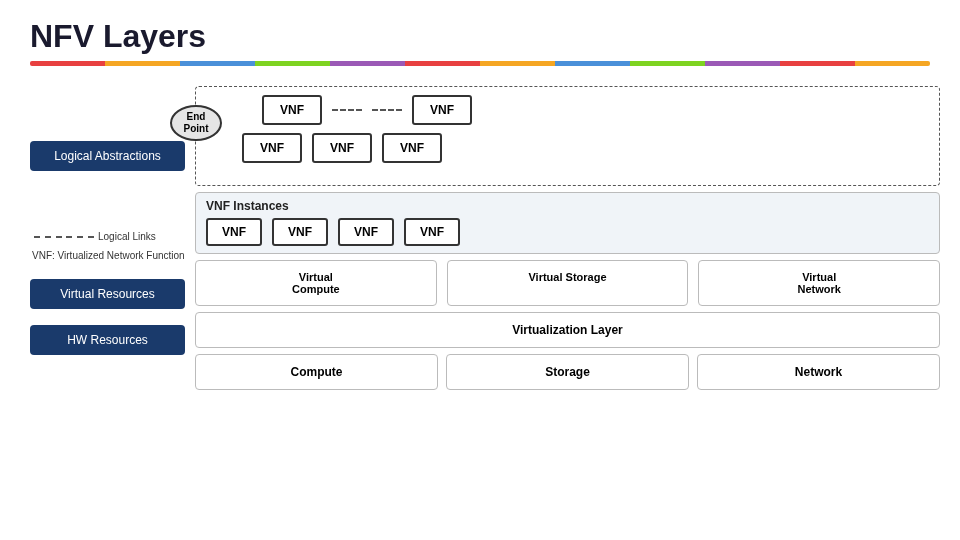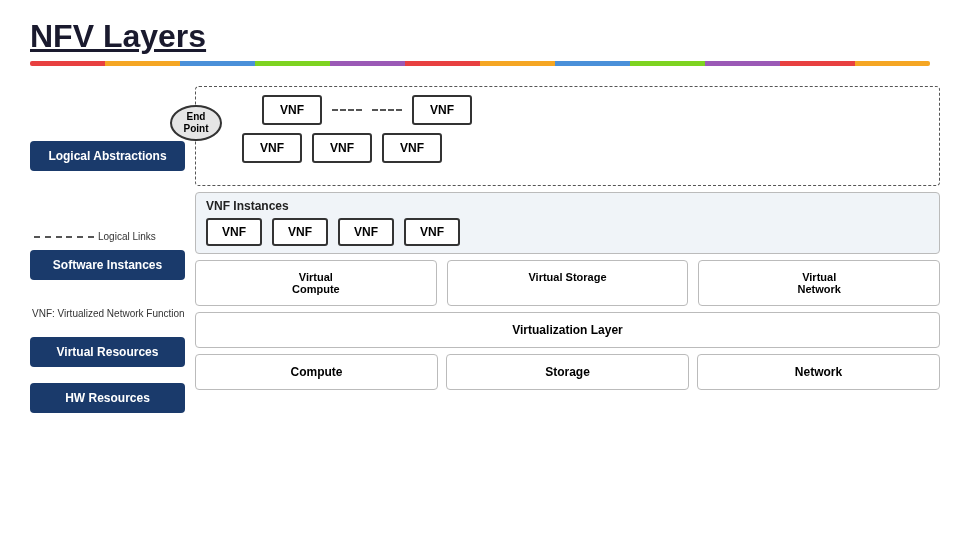--- a/index.html
+++ b/index.html
@@ -13,21 +13,20 @@
 
     
     .header {
       padding: 18px 30px 0 30px;
     }
     .page-title {
       font-size: 32px;
       font-weight: bold;
       color: #1a1a2e;
       margin-bottom: 6px;
-      text-decoration: underline;
     }
     .header-bar {
       display: flex;
       height: 5px;
       width: 100%;
       border-radius: 2px;
       overflow: hidden;
       margin-bottom: 10px;
     }
     .bar-seg { flex: 1; }
@@ -47,21 +46,21 @@
       justify-content: flex-start;
       gap: 0;
       width: 155px;
       flex-shrink: 0;
       padding-top: 55px;
     }
     .label-box {
       background: #1a3a6b;
       color: #fff;
       font-size: 12px;
-      font-weight: bold;
+      font-weight: normal;
       text-align: center;
       padding: 8px 6px;
       border-radius: 4px;
       margin-bottom: 4px;
     }
     .label-logical {
       margin-bottom: 60px;
     }
     .label-software {
       margin-bottom: 28px;
@@ -259,21 +258,20 @@
 
 <div class="main">
 
   <div class="labels-col">
     <div class="label-box label-logical">Logical Abstractions</div>
     <div class="logical-links-row">
       <div class="dashed-line"></div>
       <div class="dashed-line"></div>
       <span class="logical-links-text">Logical Links</span>
     </div>
-    <div class="label-box label-software">Software Instances</div>
     <div class="vnf-note">VNF: Virtualized Network Function</div>
     <div style="height:18px;"></div>
     <div class="label-box label-virtual-resources">Virtual Resources</div>
     <div style="height:6px;"></div>
     <div style="height:6px;"></div>
     <div class="label-box label-hw">HW Resources</div>
   </div>
 
   <div class="diagram-col">
 

